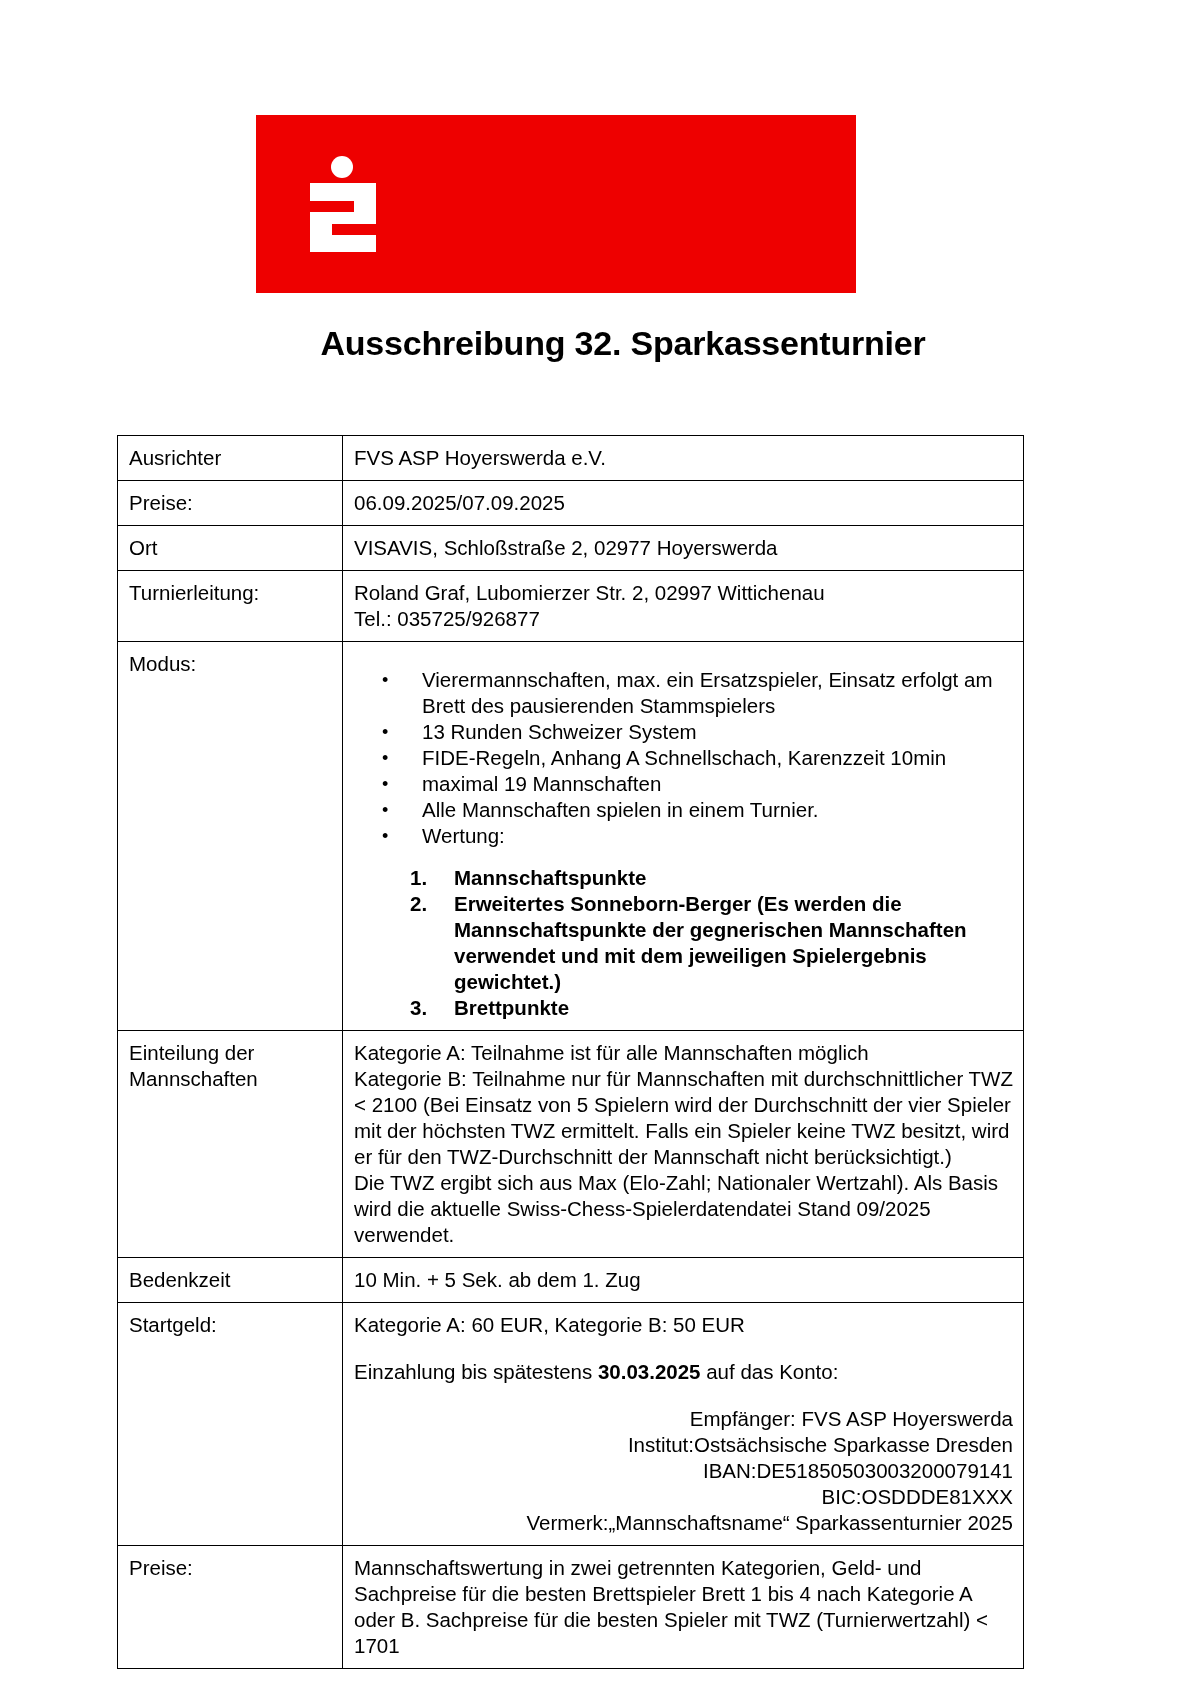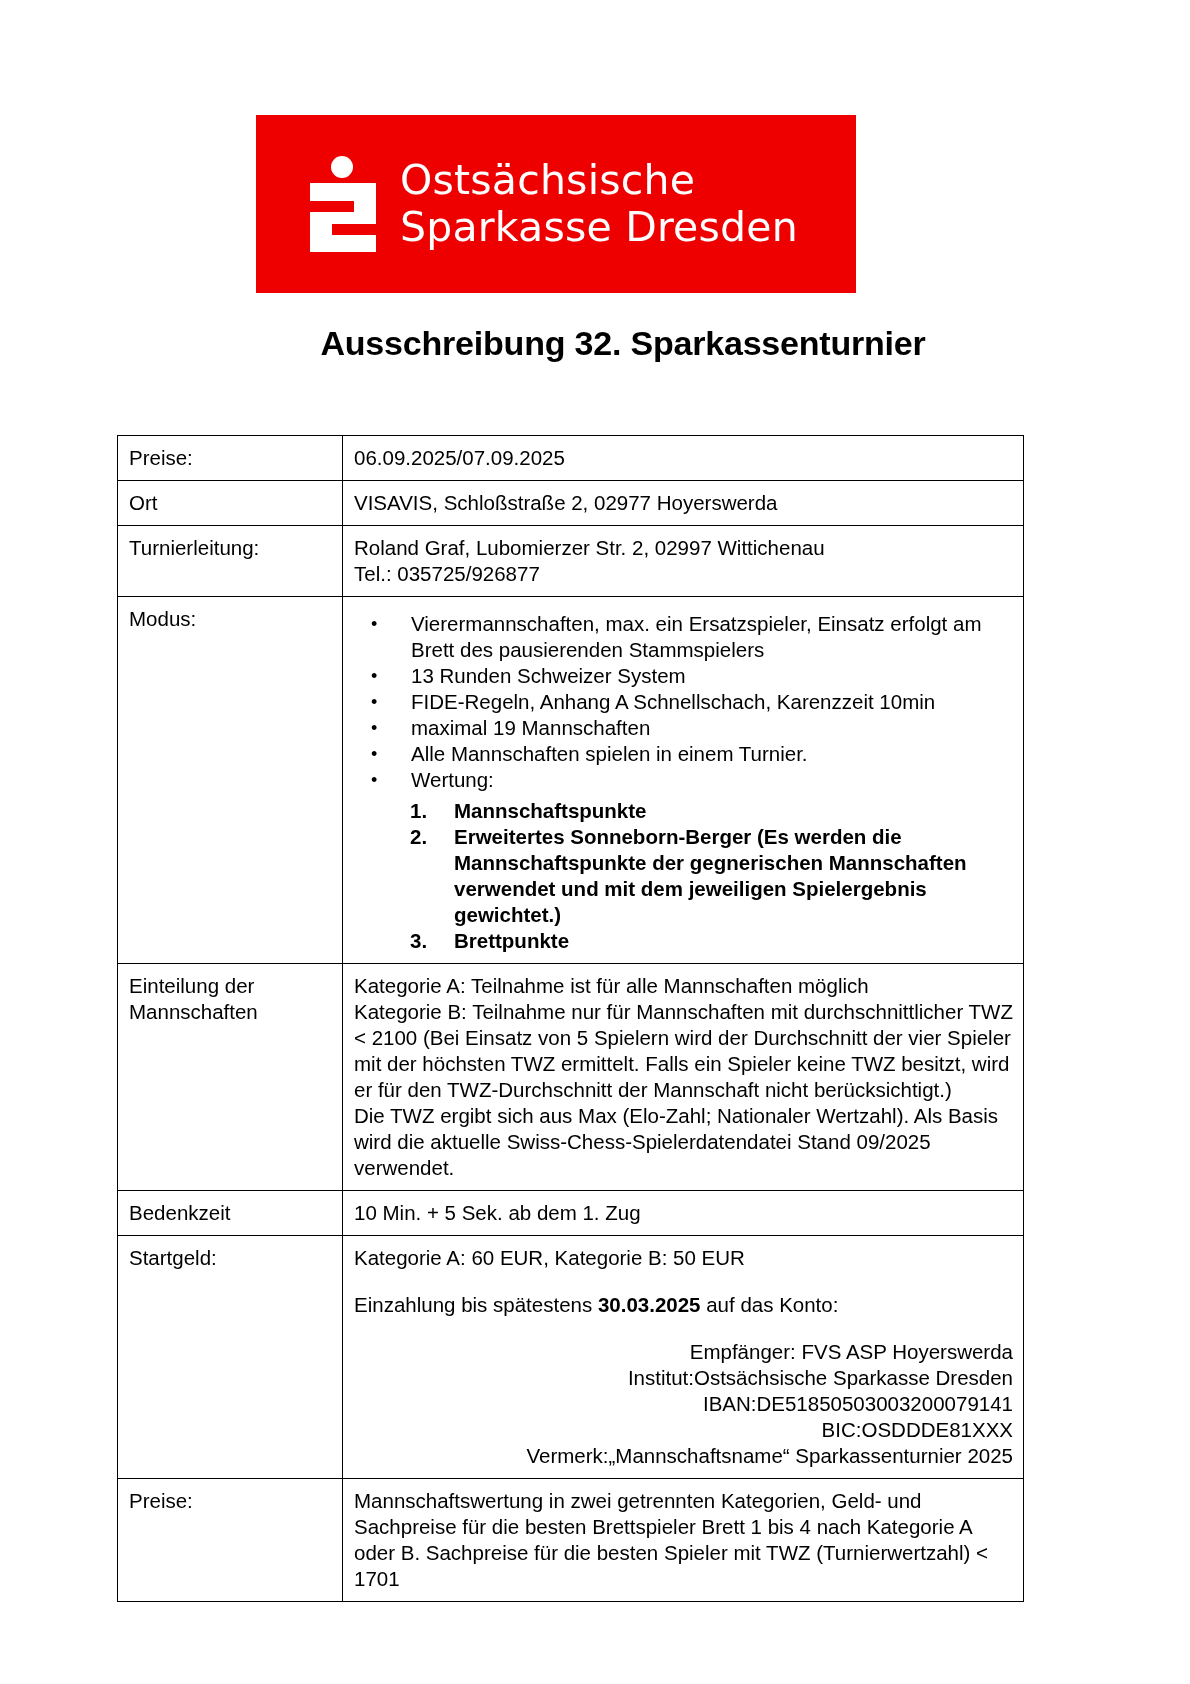--- a/index.html
+++ b/index.html
@@ -122,21 +122,21 @@
   }
   .info-table td.label {
     width: 203px;
   }
   .info-table td.value {
     width: 659px;
   }
   .line { display: block; white-space: pre-wrap; }
 
   ul.bullets {
-    margin: 5px;
+    margin: 16px;
     padding: 0;
     list-style: none;
   }
   ul.bullets > li {
     position: relative;
     padding-left: 52px;
     margin: 0 0 0 0;
   }
   ul.bullets > li::before {
     content: "\2022";
@@ -181,34 +181,34 @@
 <div class="page">
 
   <div class="logo-wrap">
     <div class="logo-inner">
       <span class="logo-mark">
         <span class="dot"></span>
         <span class="sbody"></span>
         <span class="cut1"></span>
         <span class="cut2"></span>
       </span>
-      <span class="logo-text">
-        <span class="line">Ostsächsische</span>
-        <span class="line">Sparkasse Dresden</span>
-      </span>
     </div>
   </div>
 
   <div class="doc-title">
     <span class="line">Ausschreibung 32. Sparkassenturnier</span>
   </div>
 
   <table class="info-table">
     <tbody>
 
+      <tr>
+        <td class="label">Ausrichter</td>
+        <td class="value">FVS ASP Hoyerswerda e.V.</td>
+      </tr>
 
       <tr>
         <td class="label">Preise:</td>
         <td class="value">06.09.2025/07.09.2025</td>
       </tr>
 
       <tr>
         <td class="label">Ort</td>
         <td class="value">VISAVIS, Schloßstraße 2, 02977 Hoyerswerda</td>
       </tr>

